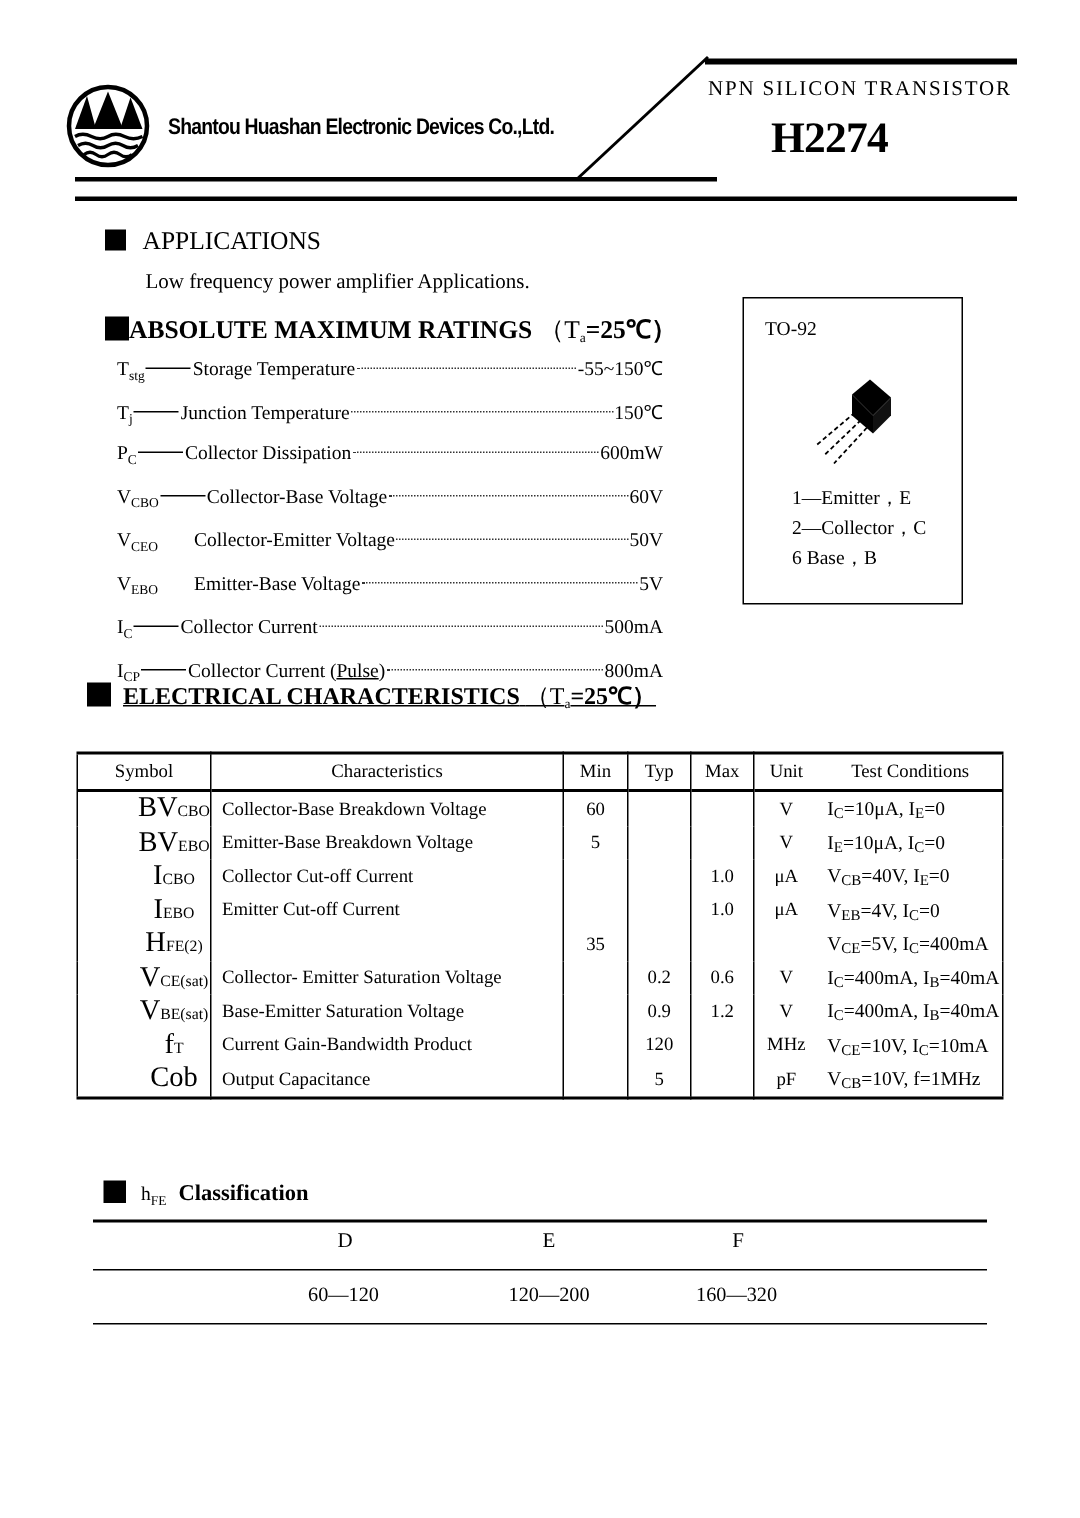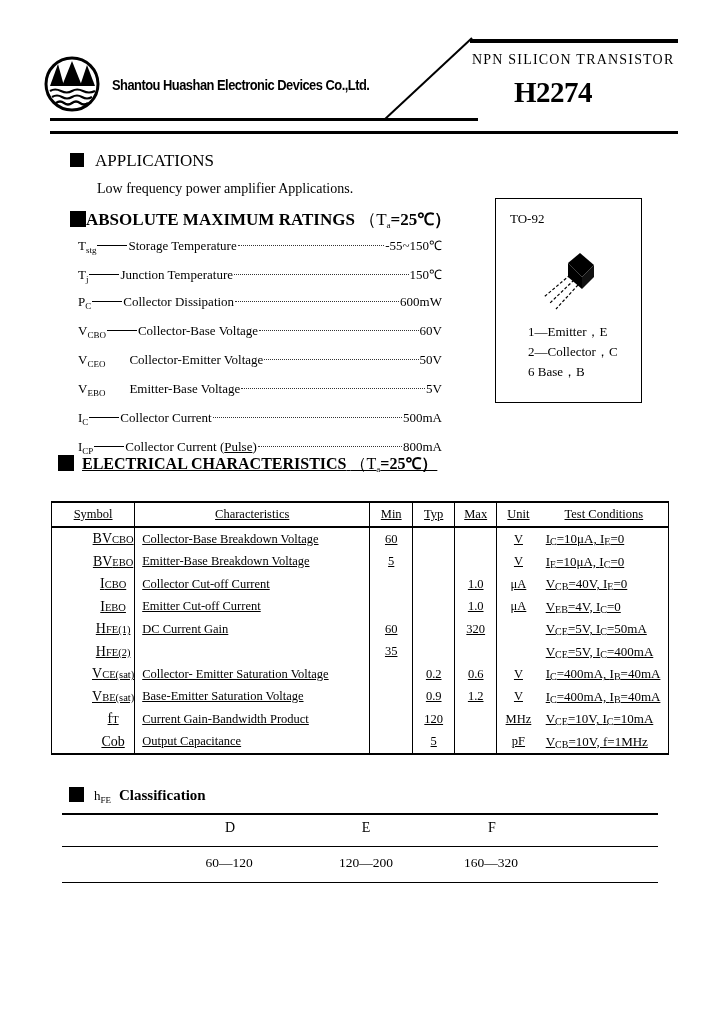--- a/index.html
+++ b/index.html
@@ -34,31 +34,31 @@
   .pulse-u { text-decoration:underline; }
   
   .pkg { left:495px; top:198px; width:145px; height:203px; border:1px solid #000; }
   .pkg-title { left:14px; top:12px; font-size:13px; }
   .pkg-img { left:42px; top:50px; width:68px; height:62px; }
   .pins { left:32px; top:123px; font-size:13px; line-height:20px; white-space:nowrap; }
   
   .h-ec { left:58px; top:452px; font-size:16px; font-weight:bold; white-space:nowrap;text-decoration:underline; }
   .h-ec .sq { width:16px; height:16px; margin-right:8px; vertical-align:-2px; }
   table.ec { position:absolute; left:51px; top:501px; width:618px; border-collapse:collapse; font-size:12.5px; }
-  table.ec { border-top:2px solid #000; border-bottom:2px solid #000; border-left:1px solid #000; border-right:1px solid #000;text-decoration:underline; }
+  table.ec { border-top:2px solid #000; border-bottom:2px solid #000; border-left:1px solid #000; border-right:1px solid #000; }
   table.ec th { font-weight:normal; height:23px; border-bottom:2px solid #000; border-left:1px solid #000; padding:0; font-size:12.5px; }
   table.ec th:first-child { border-left:none; }
   table.ec td { height:22.5px; padding:0; border-left:1px solid #000; white-space:nowrap; }
   table.ec td:first-child { border-left:none; text-align:center; font-size:13px; }
   table.ec td.char { padding-left:7px; font-size:12.5px; }
   table.ec td.num { text-align:center; }
   table.ec td.unit { text-align:center; border-left:1px solid #000; }
   table.ec td.cond { border-left:none; padding-left:6px; font-size:13px; }
   table.ec th.cond { border-left:none; }
-  .big { font-size:14px;margin-left:40px; }
+  .big { font-size:19px;margin-left:40px; }
   
   .h-hfe { left:69px; top:787px; font-size:15px; font-weight:bold; white-space:nowrap; }
   .h-hfe .sq { width:15px; height:15px; margin-right:10px; vertical-align:-2px; }
   .h-hfe .hfe-sym { font-size:13px; font-weight:normal; margin-right:8px; }
   .hfe-line1 { left:62px; top:813px; width:596px; height:2px; background:#000; }
   .hfe-line2 { left:62px; top:846px; width:596px; height:1px; background:#000; }
   .hfe-line3 { left:62px; top:882px; width:596px; height:1px; background:#000; }
   .hfe-grade { top:820px; font-size:14px; text-align:center; width:80px; }
   .hfe-range { top:855px; font-size:13.5px; text-align:center; width:100px; }
 </style>
@@ -227,29 +227,20 @@
       <tr>
         <td><span class="big">I</span><span style="font-size:10.5px">EBO</span></td>
         <td class="char">Emitter Cut-off Current</td>
         <td class="num"></td>
         <td class="num"></td>
         <td class="num">1.0</td>
         <td class="unit">μA</td>
         <td class="cond"><span>V</span><sub class="small-sub">EB</sub><span>=4V, </span><span>I</span><sub class="small-sub">C</sub><span>=0</span></td>
       </tr>
       <tr>
-        <td><span class="big">H</span><span style="font-size:10.5px">FE(1)</span></td>
-        <td class="char">DC Current Gain</td>
-        <td class="num">60</td>
-        <td class="num"></td>
-        <td class="num">320</td>
-        <td class="unit"></td>
-        <td class="cond"><span>V</span><sub class="small-sub">CE</sub><span>=5V, </span><span>I</span><sub class="small-sub">C</sub><span>=50mA</span></td>
-      </tr>
-      <tr>
         <td><span class="big">H</span><span style="font-size:10.5px">FE(2)</span></td>
         <td class="char"></td>
         <td class="num">35</td>
         <td class="num"></td>
         <td class="num"></td>
         <td class="unit"></td>
         <td class="cond"><span>V</span><sub class="small-sub">CE</sub><span>=5V, </span><span>I</span><sub class="small-sub">C</sub><span>=400mA</span></td>
       </tr>
       <tr>
         <td><span class="big">V</span><span style="font-size:10.5px">CE(sat)</span></td>

